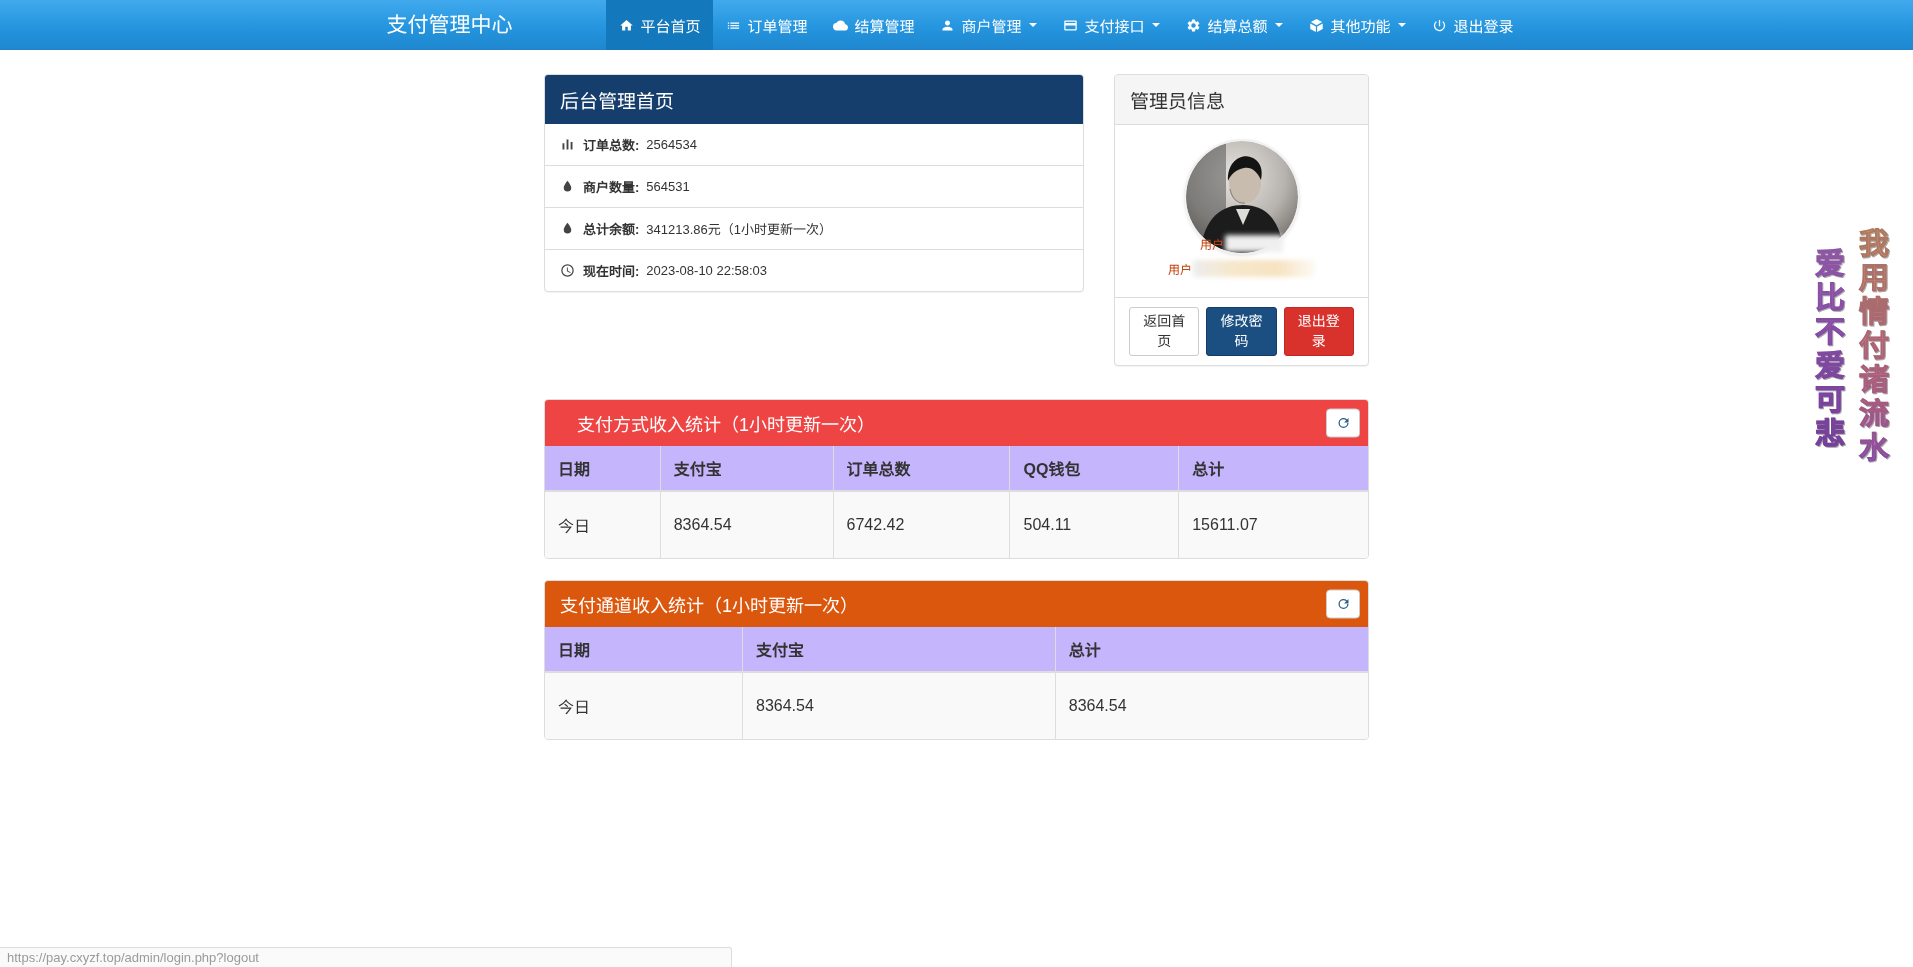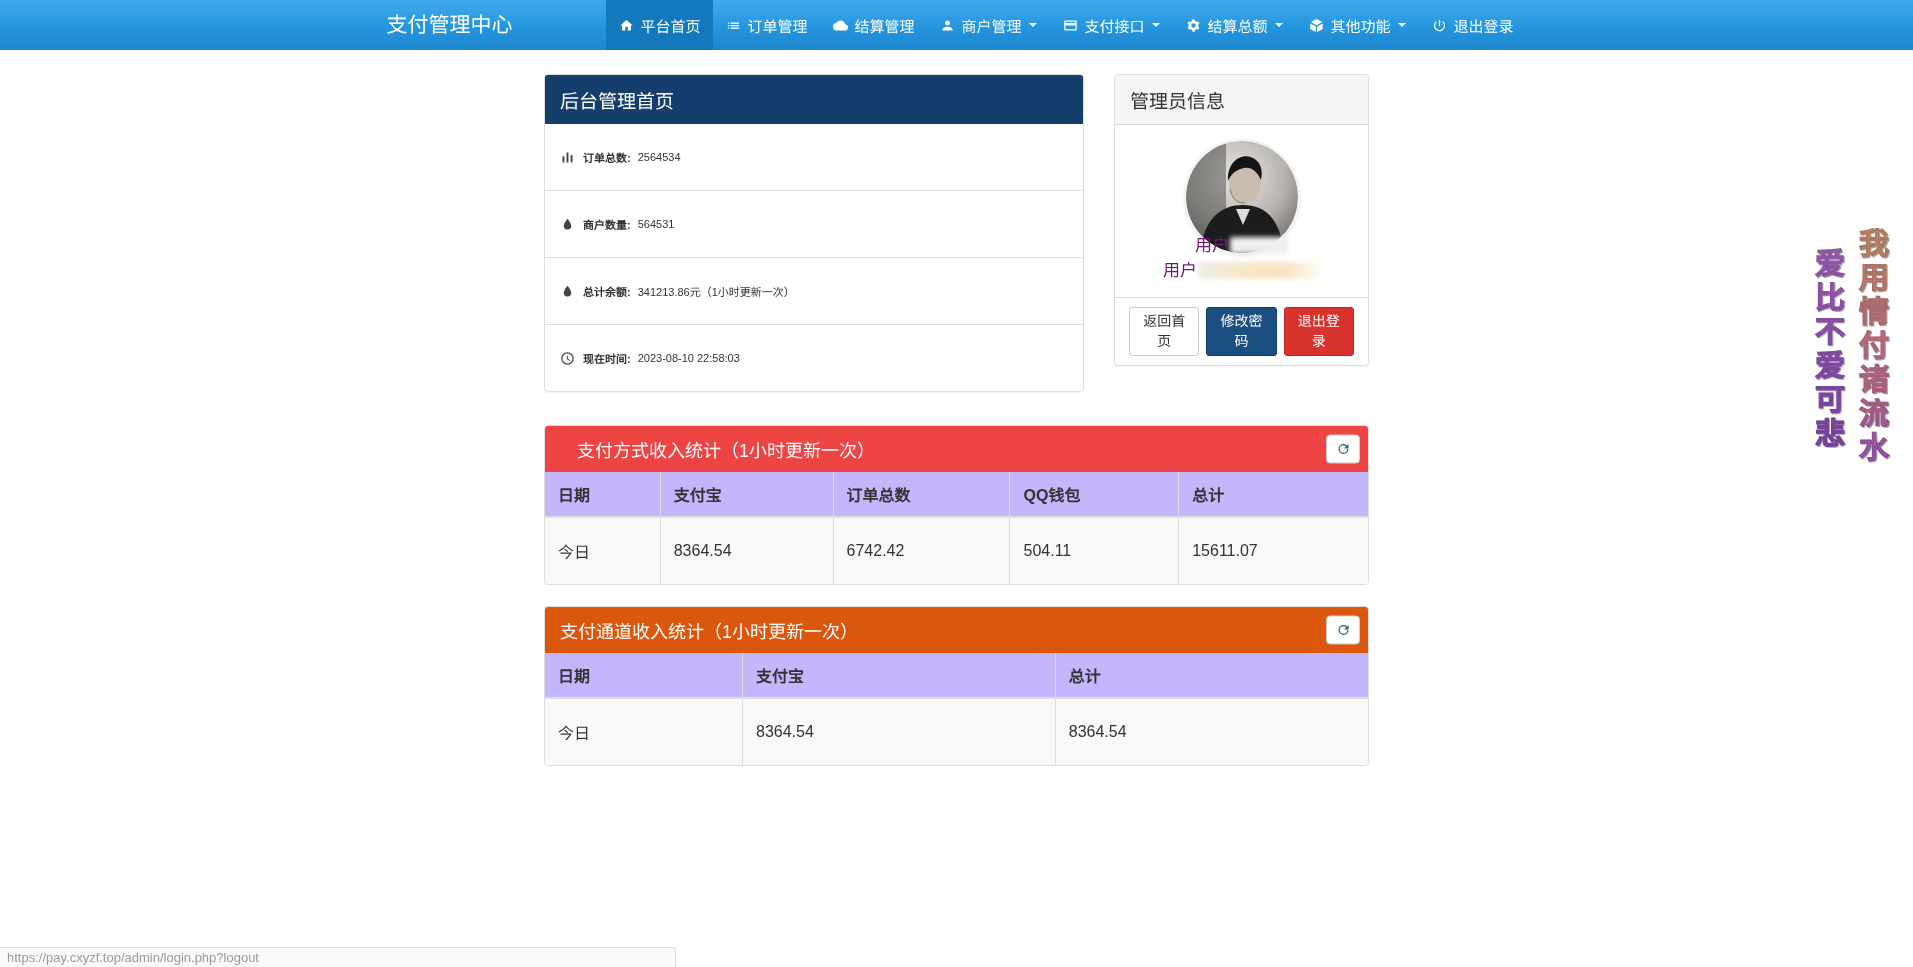--- a/index.html
+++ b/index.html
@@ -24,32 +24,32 @@
   
   .container { width:825px; margin:24px auto 0; }
   .row { display:flex; gap:30px; }
   .col-left { width:540px; flex:0 0 540px; }
   .col-right { width:255px; flex:0 0 255px; }
 
   .panel { border:1px solid #ddd; border-radius:4px; background:#fff; box-shadow:0 1px 1px rgba(0,0,0,.05); }
 
   
   .panel-heading-navy { background:#163e6c; color:#fff; font-size:19px; padding:11px 15px; border-radius:3px 3px 0 0; }
-  .stat-row { display:flex; align-items:center; padding:25px 15px; font-size:11px; }
+  .stat-row { display:flex; align-items:center; padding:11px 15px; font-size:13px; }
   .stat-row + .stat-row { border-top:1px solid #ddd; }
   .stat-row:first-of-type { border-top:1px solid #d3d3d3; }
   .stat-row svg { width:15px; height:15px; fill:#444; margin-right:8px; flex:0 0 auto; }
   .stat-label { font-weight:bold; margin-right:7px; }
 
   
   .panel-heading-default { background:#f5f5f5; color:#333; font-size:19px; padding:11px 15px; border-bottom:1px solid #ddd; border-radius:3px 3px 0 0; }
   .admin-body { padding:16px 12px 14px; text-align:center; }
   .avatar { width:112px; height:112px; border-radius:50%; display:block; margin:0 auto; box-shadow:0 0 0 2px #f2f2f2,0 1px 4px rgba(0,0,0,.25); }
   .user-lines { margin-top:-20px; position:relative; }
-  .user-line { font-size:17px; line-height:25px; color:#701a75; white-space:nowrap; }
+  .user-line { font-size:12px; line-height:25px; color:#c2410c; white-space:nowrap; }
   .redact { display:inline-block; height:17px; vertical-align:-3px; border-radius:2px; filter:blur(2.5px); }
   .redact-1 { width:58px; background:#efefef; margin-left:1px; }
   .redact-2 { width:122px; background:linear-gradient(90deg,#ededed 0%,#f7e7ca 35%,#f6e3c2 70%,#fdfaf4 100%); margin-left:1px; }
   .admin-footer { border-top:1px solid #ddd; padding:9px 14px; display:flex; justify-content:flex-end; gap:7px; }
   .btn { font-size:14px; padding:4px 10px; border-radius:3px; border:1px solid transparent; cursor:pointer; font-family:inherit; line-height:1.4; }
   .btn-default { background:#fff; border-color:#ccc; color:#333; }
   .btn-navy { background:#1b4f82; border-color:#143d66; color:#fff; }
   .btn-danger { background:#d9312b; border-color:#bd2a25; color:#fff; }
 
   
@@ -70,21 +70,21 @@
   
   .watermark { position:absolute; top:228px; right:20px; writing-mode:vertical-rl; text-orientation:upright; font-weight:bold; font-size:30px; letter-spacing:4px; user-select:none; pointer-events:none; }
   .wm-line { display:block; -webkit-background-clip:text; background-clip:text; color:transparent; -webkit-text-stroke:1px rgba(90,70,100,.5); filter:drop-shadow(1.5px 1.5px 0.5px rgba(40,40,40,.4)); }
   .wm-1 { background-image:linear-gradient(180deg,#ffb05e 0%,#f88a80 40%,#ec6f9e 75%,#a855dc 100%); }
   .wm-2 { background-image:linear-gradient(180deg,#c46ae4 0%,#a04ad8 55%,#8a3ac4 100%); margin-top:20px; }
   @supports not (-webkit-background-clip:text) {
     .wm-1 { color:#ec6f9e; } .wm-2 { color:#9a3fd4; }
   }
 
   
-  .status-bar { position:absolute; left:0; bottom:0; width:676px; height:20px; background:#fafafa; border:1px solid #ddd; border-left:none; border-bottom:none; border-top-right-radius:3px; font-size:13px; color:#9a9a9a; line-height:19px; padding-left:7px; white-space:nowrap; overflow:hidden; }
+  .status-bar { position:absolute; left:0; bottom:0; width:732px; height:20px; background:#fafafa; border:1px solid #ddd; border-left:none; border-bottom:none; border-top-right-radius:3px; font-size:13px; color:#9a9a9a; line-height:19px; padding-left:7px; white-space:nowrap; overflow:hidden; }
 </style>
 </head>
 <body>
 
 <nav class="navbar">
   <div class="nav-inner">
     <div class="brand">支付管理中心</div>
     <ul class="nav-menu">
       <li class="nav-item active">
         <svg viewBox="0 0 24 24">

